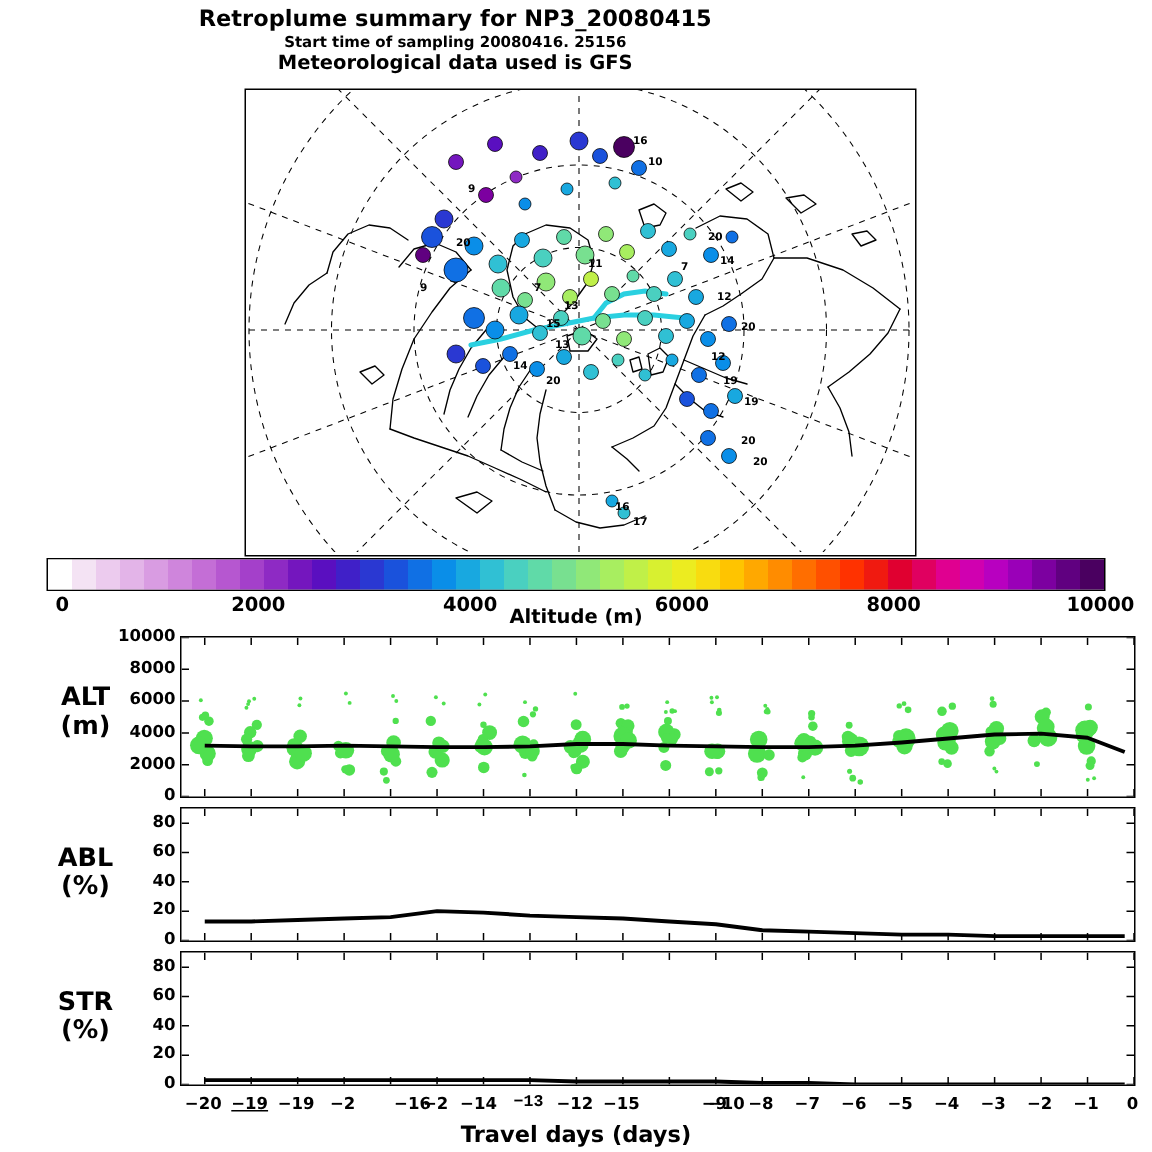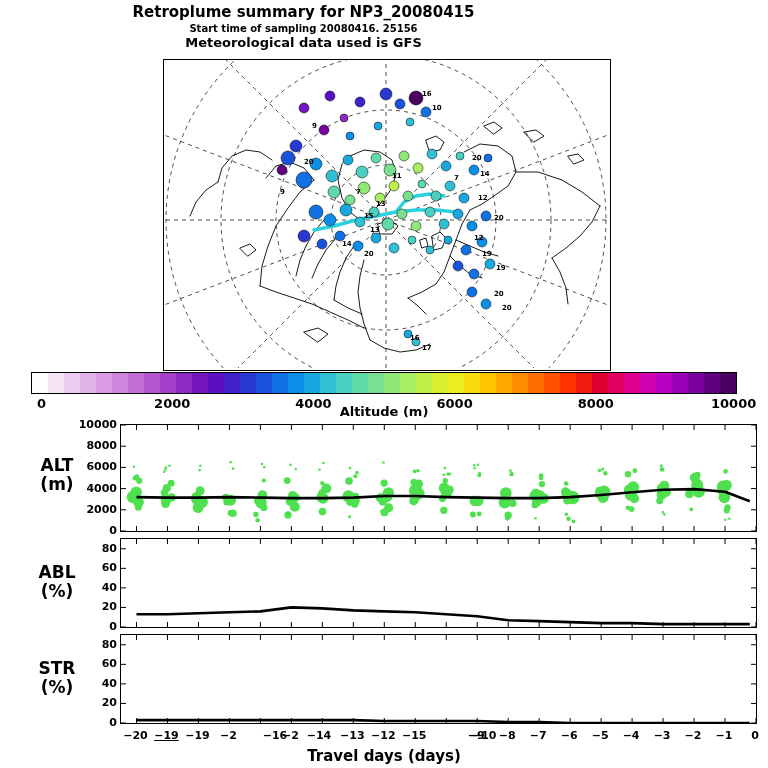--- a/index.html
+++ b/index.html
@@ -726,21 +726,21 @@
 </div>
 
 <div class="xticklabels" id="xticklabels">
     <span style="left: 15.4878px;">−20</span>
     <span style="left: 46.4634px; text-decoration: underline;">−19</span>
     <span style="left: 77.439px;">−19</span>
     <span style="left: 108.415px;">−2</span>
     <span style="left: 155px;">−16</span>
     <span style="left: 170.366px;">−2</span>
     <span style="left: 199px;">−14</span>
-    <span style="left: 232.317px;">−13</span>
+    <span style="left: 232.317px; font-family: Liberation Mono, monospace;">−13</span>
     <span style="left: 263.293px;">−12</span>
     <span style="left: 294.268px;">−15</span>
     <span style="left: 325.244px; margin-left: 39px;">−10</span>
     <span style="left: 356.22px;">−9</span>
     <span style="left: 387.195px;">−8</span>
     <span style="left: 418.171px;">−7</span>
     <span style="left: 449.146px;">−6</span>
     <span style="left: 480.122px;">−5</span>
     <span style="left: 511.098px;">−4</span>
     <span style="left: 542.073px;">−3</span>

